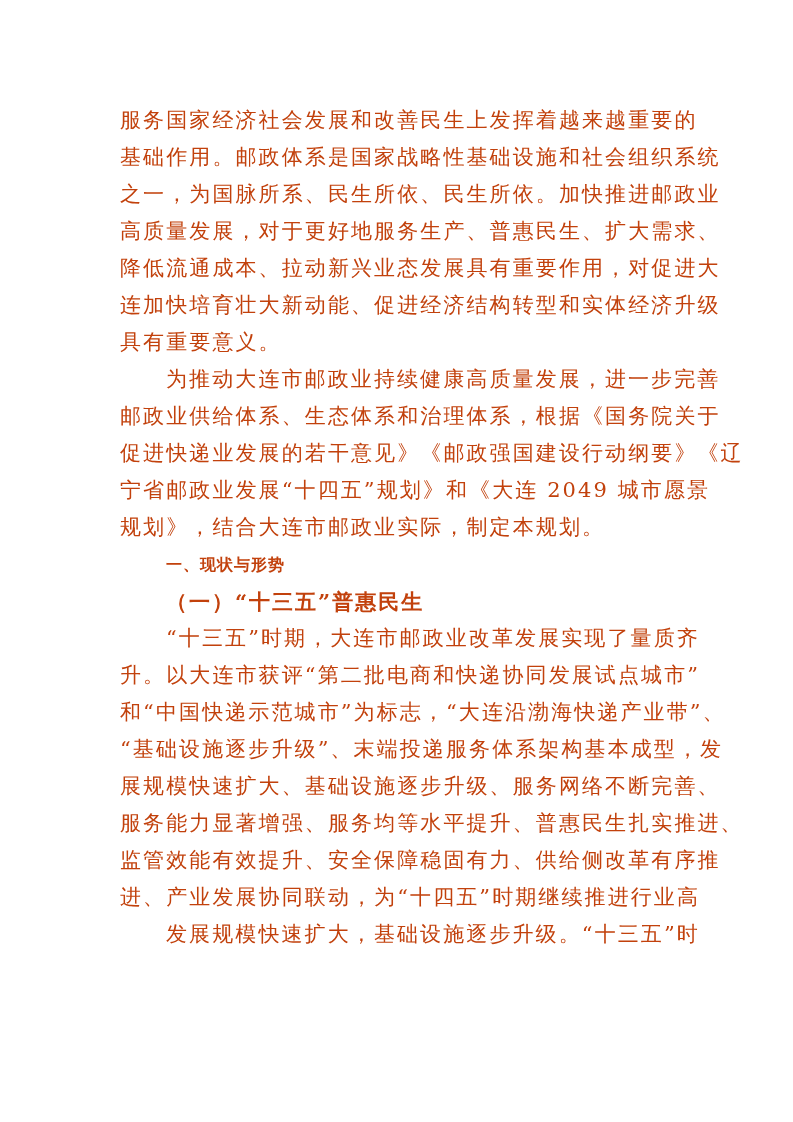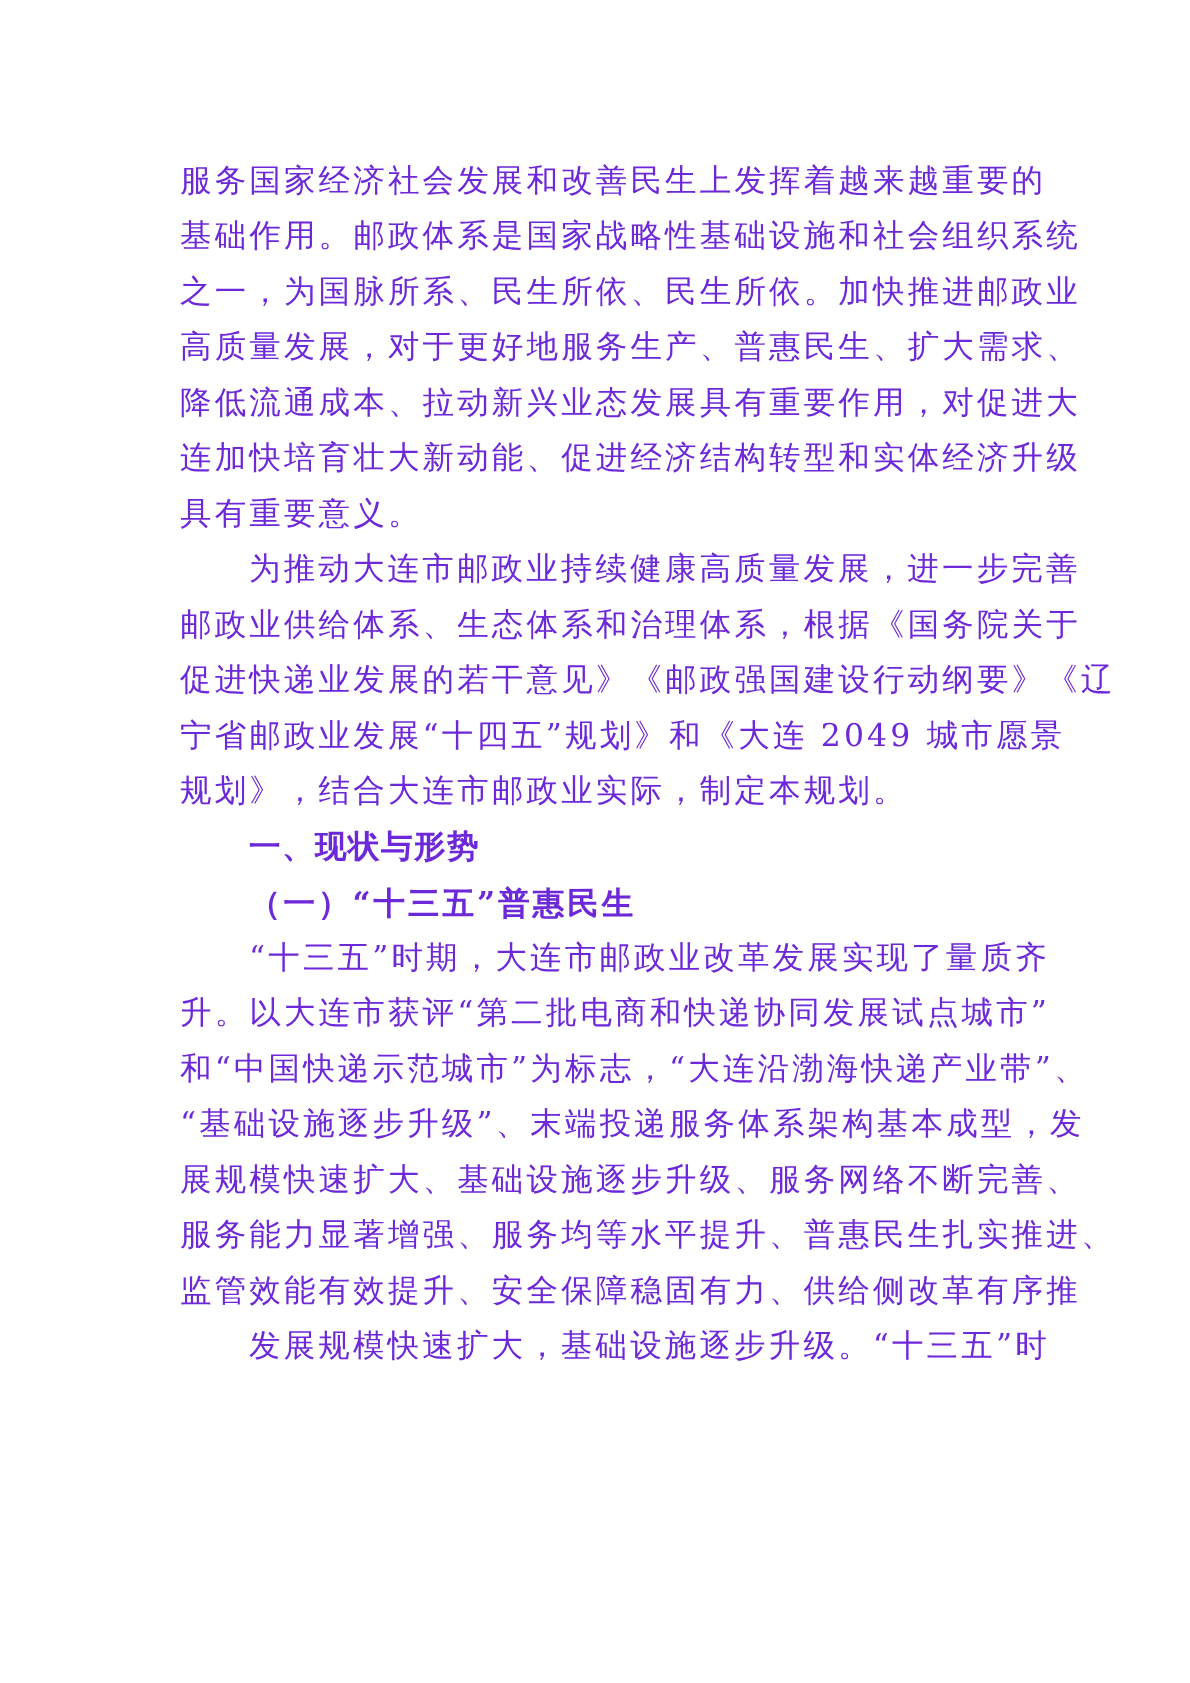--- a/index.html
+++ b/index.html
@@ -12,42 +12,42 @@
     height: 1122px;
     position: relative;
     overflow: hidden;
   }
   .page {
     position: absolute;
     left: 120px;
     top: 102px;
     width: 556px;
     font-family: "DejaVu Serif", "Liberation Serif", serif;
-    color: #6d28d9;
+    color: #c2410c;
   }
   .line {
     height: 37px;
     line-height: 37px;
     font-size: 21px;
     white-space: nowrap;
     letter-spacing: 2.1px;
     text-align: justify;
     text-align-last: justify;
     overflow: visible;
   }
   .line.last {
     text-align-last: left;
   }
   .line.indent {
     padding-left: 46px;
   }
   .heading1 {
     height: 37px;
     line-height: 37px;
-    font-size: 21px;
+    font-size: 16px;
     font-weight: bold;
     padding-left: 46px;
     font-family: "DejaVu Sans", "Liberation Sans", sans-serif;
     letter-spacing: 1px;
   }
   .heading2 {
     height: 37px;
     line-height: 37px;
     font-size: 21px;
     padding-left: 46px;
@@ -83,19 +83,20 @@
   <div class="heading2">（一）“十三五”普惠民生</div>
 
   <div class="para">
     <div class="line indent">“十三五”时期，大连市邮政业改革发展实现了量质齐</div>
     <div class="line">升。以大连市获评“第二批电商和快递协同发展试点城市”</div>
     <div class="line">和“中国快递示范城市”为标志，“大连沿渤海快递产业带”、</div>
     <div class="line">“基础设施逐步升级”、末端投递服务体系架构基本成型，发</div>
     <div class="line">展规模快速扩大、基础设施逐步升级、服务网络不断完善、</div>
     <div class="line">服务能力显著增强、服务均等水平提升、普惠民生扎实推进、</div>
     <div class="line">监管效能有效提升、安全保障稳固有力、供给侧改革有序推</div>
+    <div class="line">进、产业发展协同联动，为“十四五”时期继续推进行业高</div>
   </div>
 
   <div class="para">
     <div class="line indent">发展规模快速扩大，基础设施逐步升级。“十三五”时</div>
   </div>
 
 </div>
 
 </body></html>

